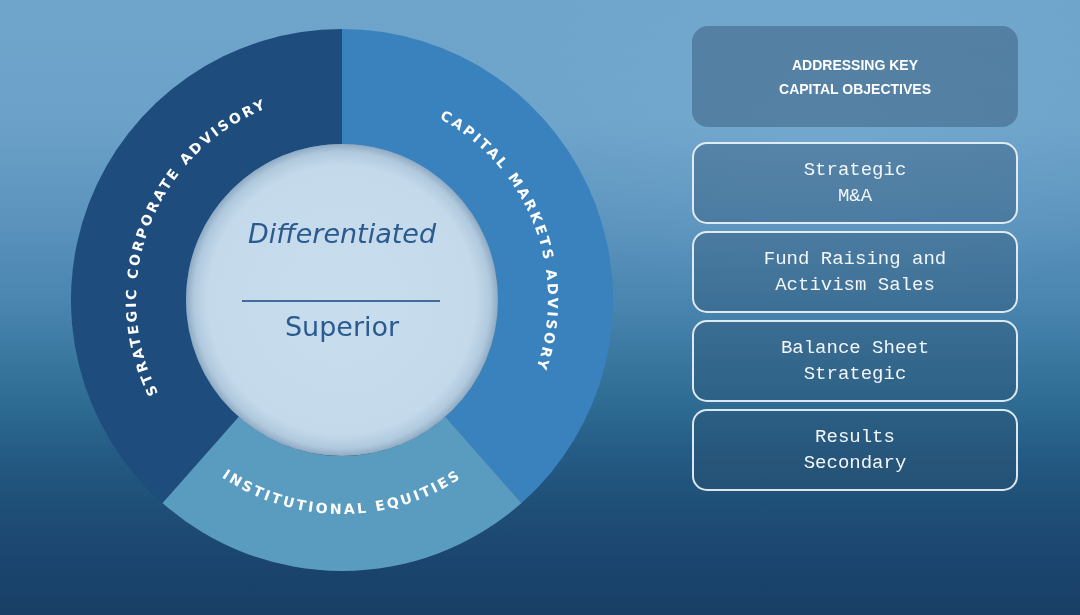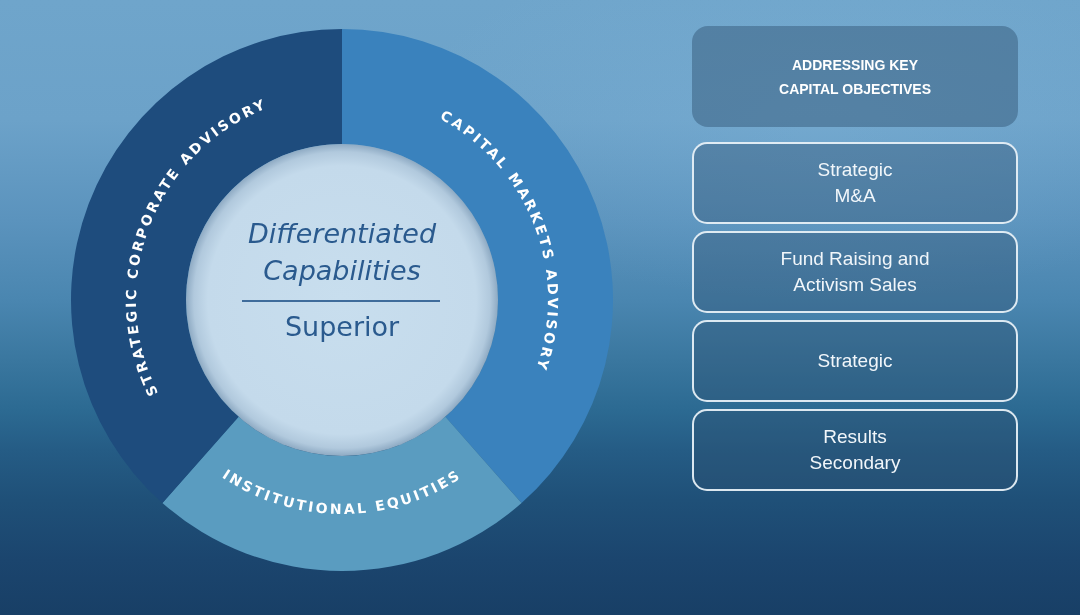--- a/index.html
+++ b/index.html
@@ -109,21 +109,21 @@
       height: 82px;
       margin-bottom: 7px;
       border: 2px solid rgba(235, 244, 250, 0.92);
       border-radius: 15px;
       background: rgba(44, 78, 110, 0.38);
       display: flex;
       flex-direction: column;
       align-items: center;
       justify-content: center;
       color: #f1f6fa;
-      font-family: Liberation Sans, sans-serif;
+      font-family: Liberation Mono, monospace;
       font-size: 19px;
       line-height: 26px;
       text-align: center;
     }
     .obj-item span { display: block; white-space: nowrap; }
   </style>
 </head>
 <body>
 
 <div class="haze"></div>
@@ -152,21 +152,20 @@
     <textPath href="#arc-bottom" startOffset="50%" text-anchor="middle">INSTITUTIONAL EQUITIES</textPath>
   </text>
   <text class="arc-label">
     <textPath href="#arc-left" startOffset="50%" text-anchor="middle">STRATEGIC CORPORATE ADVISORY</textPath>
   </text>
 </svg>
 
 <div class="center-text">
   <div class="top-block">
     <span class="line">Differentiated</span>
-    <span class="line">Capabilities</span>
   </div>
   <div class="divider"></div>
   <div class="bottom-block">
     <span class="line">Superior</span>
   </div>
 </div>
 
 <div class="objectives">
   <div class="obj-header">
     <span>ADDRESSING KEY</span>
@@ -174,19 +173,20 @@
   </div>
   <div class="obj-item">
     <span>Strategic</span>
     <span>M&amp;A</span>
   </div>
   <div class="obj-item">
     <span>Fund Raising and</span>
     <span>Activism Sales</span>
   </div>
   <div class="obj-item">
+    <span>Balance Sheet</span>
     <span>Strategic</span>
   </div>
   <div class="obj-item">
     <span>Results</span>
     <span>Secondary</span>
   </div>
 </div>
 
 </body></html>

